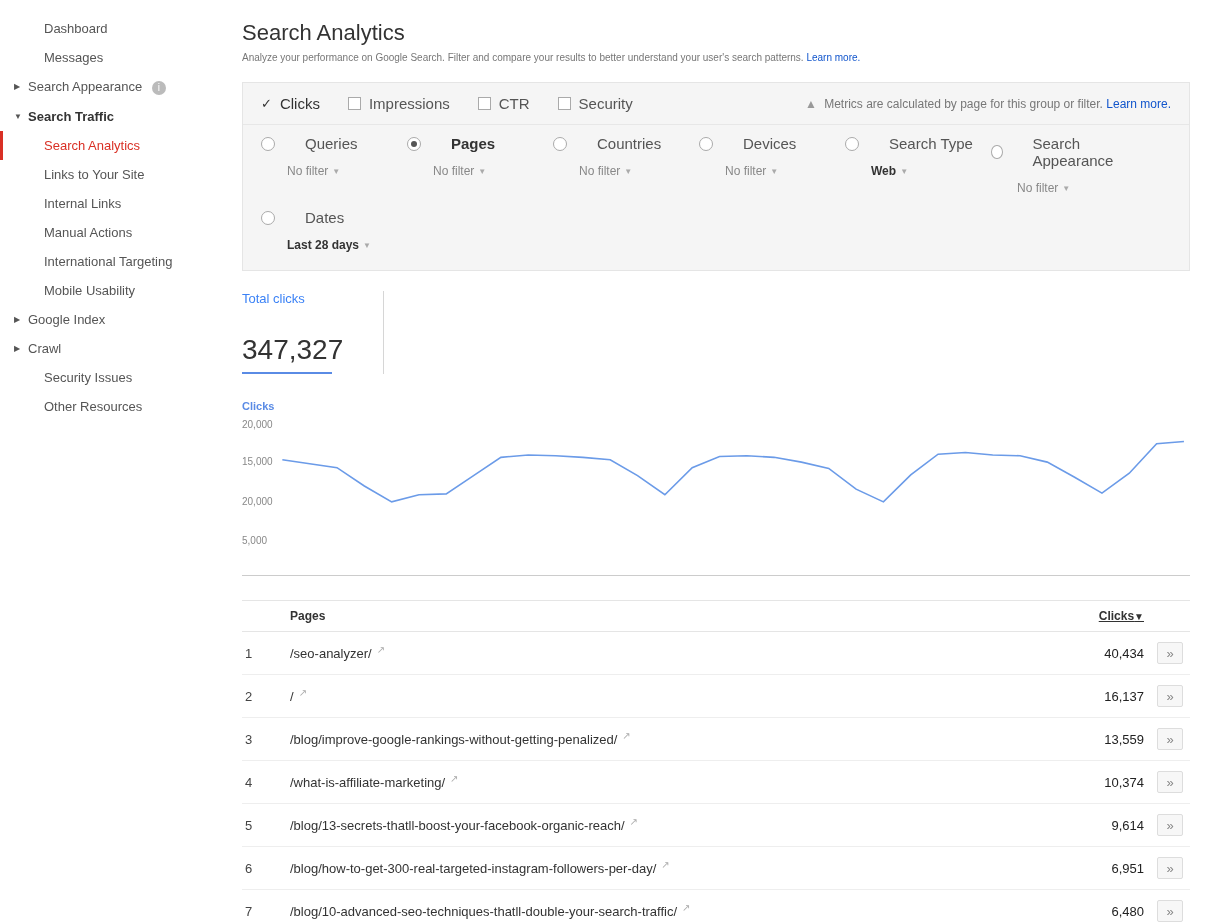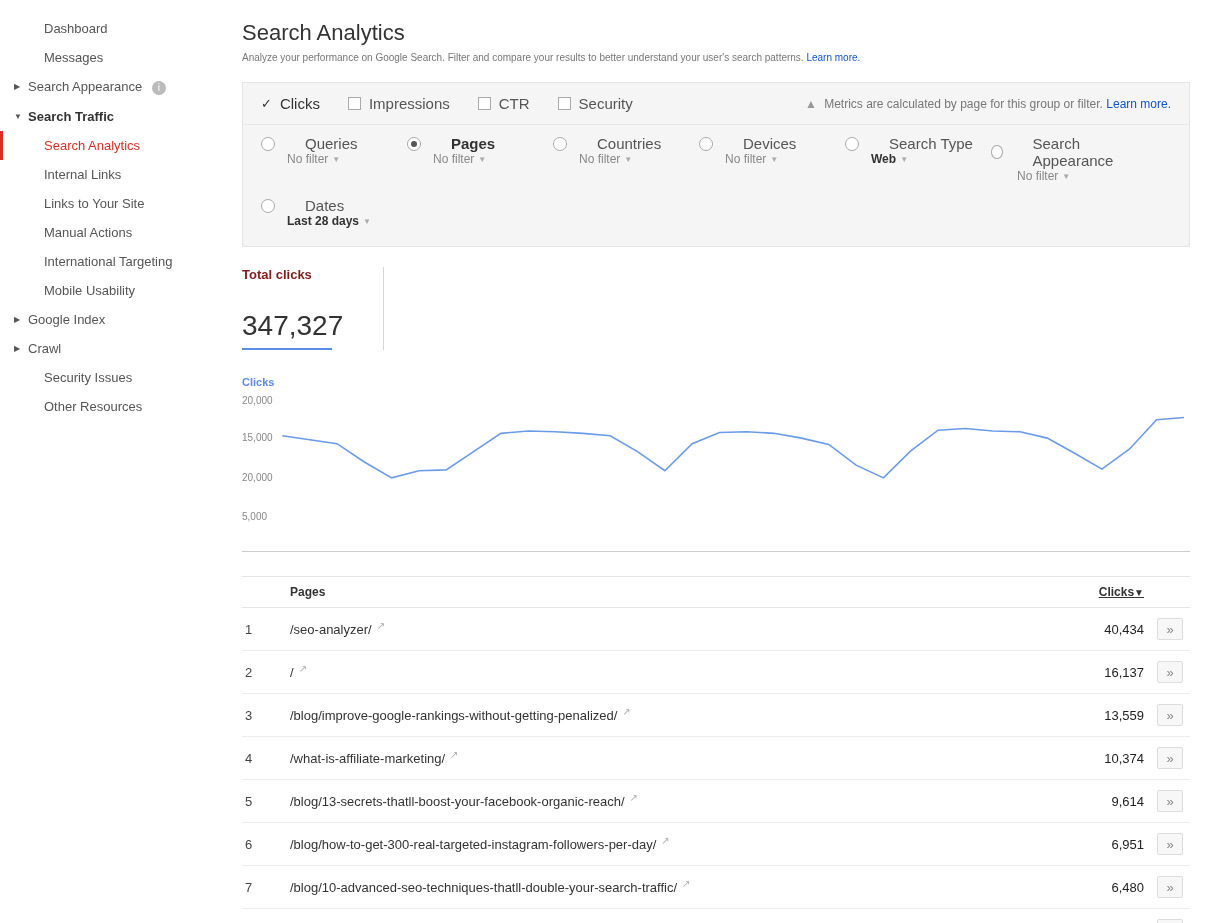--- a/index.html
+++ b/index.html
@@ -33,26 +33,26 @@
   .metrics-right a { color:#15c; text-decoration:none;}
   .warn-icon { color:#999; font-size:12px; margin-right:4px;}
   .dim-row { display:flex; flex-wrap:wrap; padding:10px 18px 4px 18px; }
   .dim-item { width:146px; margin-bottom:14px; }
   .dim-item .r-outer { display:flex; align-items:center; gap:30px; }
   .radio { width:14px; height:14px; border:1px solid #aaa; border-radius:50%; display:inline-flex; align-items:center; justify-content:center; background:#fff; }
   .radio .dot { width:6px; height:6px; border-radius:50%; background:#555; display:none;}
   .radio.sel .dot{ display:block;}
   .dim-label { font-size:15px; color:#555; }
   .dim-label.selbold { font-weight:bold; color:#333;}
-  .dim-sub { font-size:12px; color:#888; margin-left:26px; margin-top:0; display:flex; align-items:center; gap:4px;}
+  .dim-sub { font-size:12px; color:#888; margin-left:26px; margin-top:12px; display:flex; align-items:center; gap:4px;}
   .dim-sub.selbold{ font-weight:bold; color:#333;}
   .dim-sub .dd { font-size:8px; color:#aaa;}
   
   .total-block { display:inline-block; margin-top:20px; border-right:1px solid #d6d6d6; padding-right:40px; }
-  .total-label { font-size:13px; font-weight:bold; color:#7f1d1d;}
+  .total-label { font-size:13px; font-weight:normal; color:#3b82f6;}
   .total-value { font-size:28px; color:#333; margin-top:28px; }
   .total-underline { height:2px; background:#5a8be5; width:90px; margin-top:6px;}
   
   .chart-title { color:#5a8be5; font-size:11px; font-weight:bold; margin-top:26px;}
   .chart-wrap { position:relative; height:160px; border-bottom:1px solid #ccc; margin-top:4px;}
   .chart-svg { width:100%; height:100%; }
   .ytick { position:absolute; left:0; font-size:10px; color:#888;}
   
   .tbl { margin-top:24px; }
   .tbl-head { display:flex; border-top:1px solid #e5e5e5; border-bottom:1px solid #e5e5e5; padding:8px 0; font-size:12px;}
@@ -82,22 +82,22 @@
       <span class="chev">▶</span>
       <span>Search Appearance</span>
       <span class="info-icon">i</span>
     </div>
 
     <div class="side-item group bold">
       <span class="chev">▼</span>
       <span>Search Traffic</span>
     </div>
     <div class="side-item side-sub active side-active-bar">Search Analytics</div>
+    <div class="side-item side-sub">Links to Your Site</div>
     <div class="side-item side-sub">Internal Links</div>
-    <div class="side-item side-sub">Links to Your Site</div>
     <div class="side-item side-sub">Manual Actions</div>
     <div class="side-item side-sub">International Targeting</div>
     <div class="side-item side-sub">Mobile Usability</div>
 
     <div class="side-item group">
       <span class="chev">▶</span>
       <span>Google Index</span>
     </div>
     <div class="side-item group">
       <span class="chev">▶</span>

